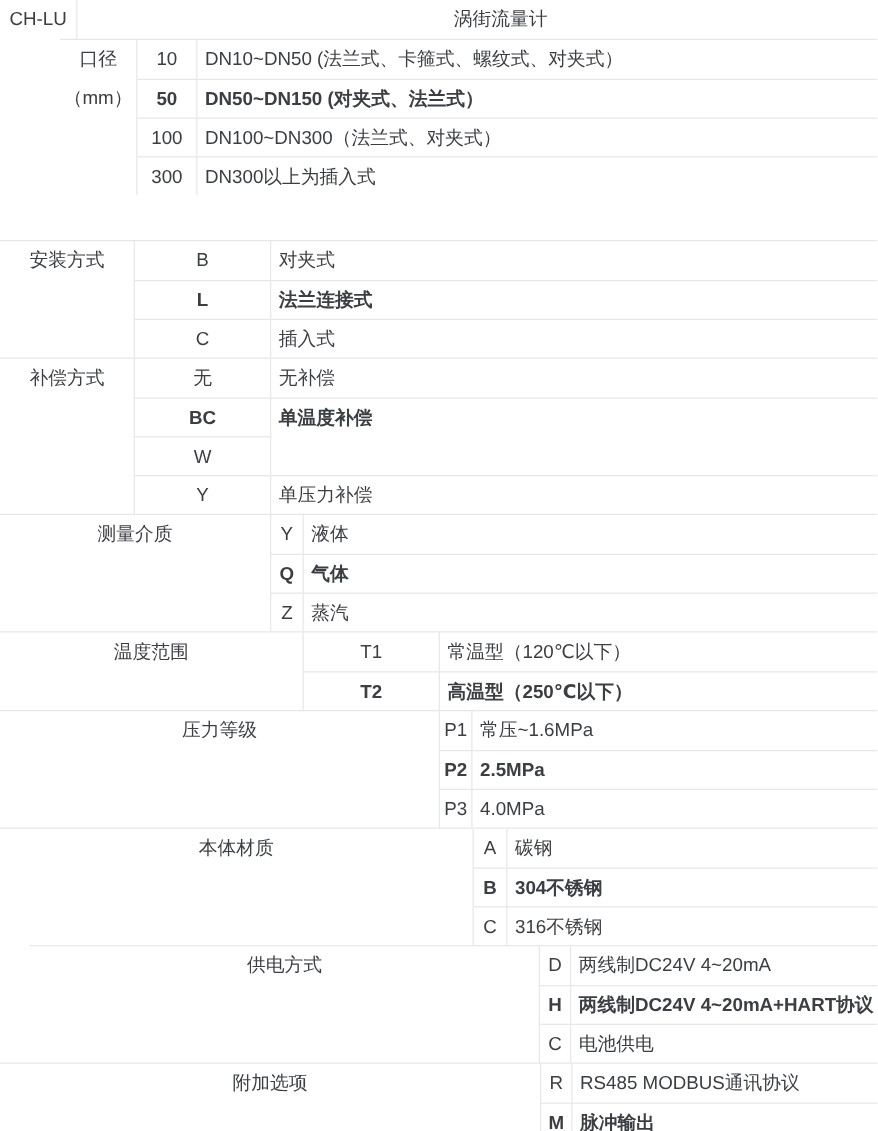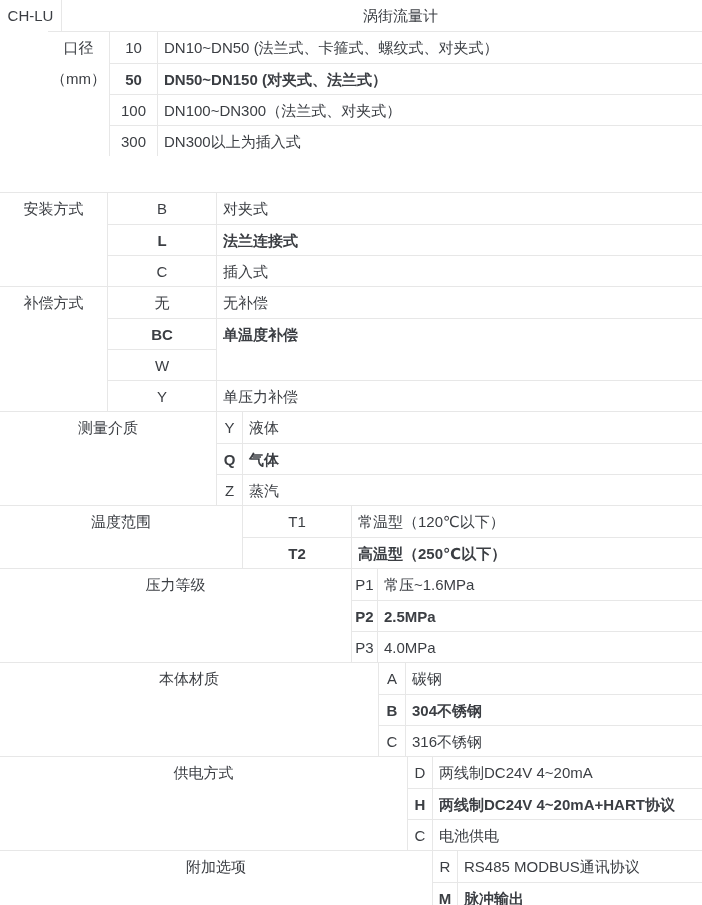--- a/index.html
+++ b/index.html
@@ -50,21 +50,21 @@
   .gr4{grid-row:4;border-top:1px solid var(--border);}
   .s0{grid-template-columns:62px 1fr;grid-template-rows:repeat(1,31px);}
   .s0 .desc{grid-column:2;padding-left:8px;text-align:center;}
   .s1{grid-template-columns:62px 48px 1fr;grid-template-rows:repeat(4,31px);margin-left:48px;}
   .s2{grid-template-columns:108px 109px 1fr;grid-template-rows:repeat(3,31px);margin-top:36px;}
   .s3{grid-template-columns:108px 109px 1fr;grid-template-rows:repeat(4,31px);}
   .s4{grid-template-columns:217px 26px 1fr;grid-template-rows:repeat(3,31px);}
   .s5{grid-template-columns:243px 109px 1fr;grid-template-rows:repeat(2,31px);}
   .s6{grid-template-columns:352px 26px 1fr;grid-template-rows:repeat(3,31px);}
   .s7{grid-template-columns:379px 27px 1fr;grid-template-rows:repeat(3,31px);}
-  .s8{grid-template-columns:408px 25px 1fr;grid-template-rows:repeat(3,31px);}
+  .s8{grid-template-columns:408px 25px 1fr;grid-template-rows:repeat(3,31px);margin-left:24px;}
   .s9{grid-template-columns:433px 25px 1fr;grid-template-rows:repeat(3,31px);}
 </style>
 </head>
 <body>
 
 <div class="spec-table">
 
   <div class="section s0">
     <div class="cell label">CH-LU</div>
     <div class="cell desc gr1">涡街流量计</div>

